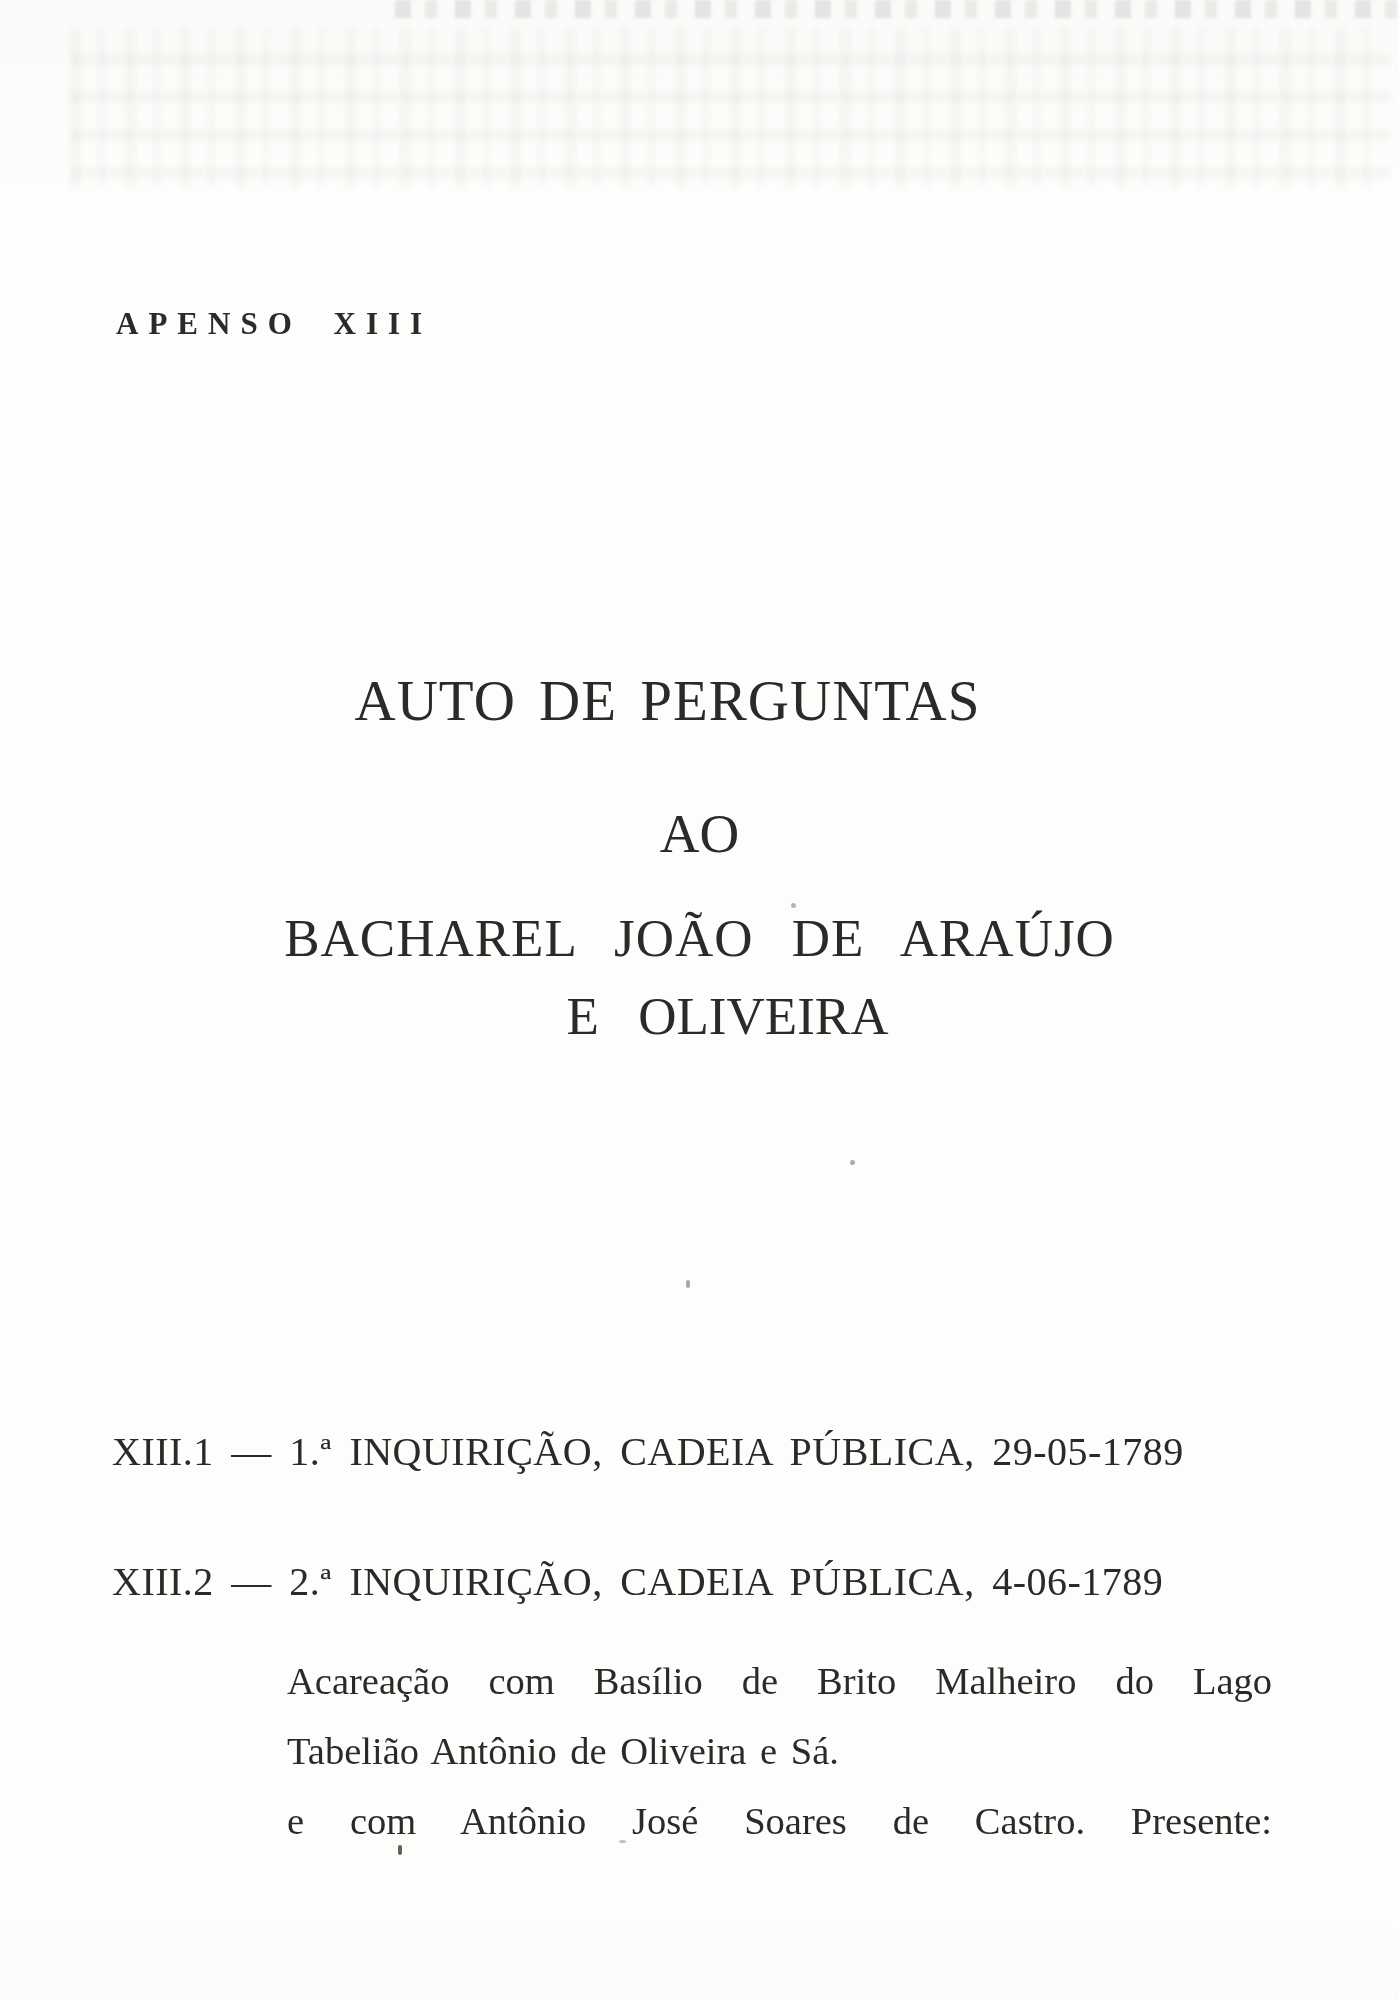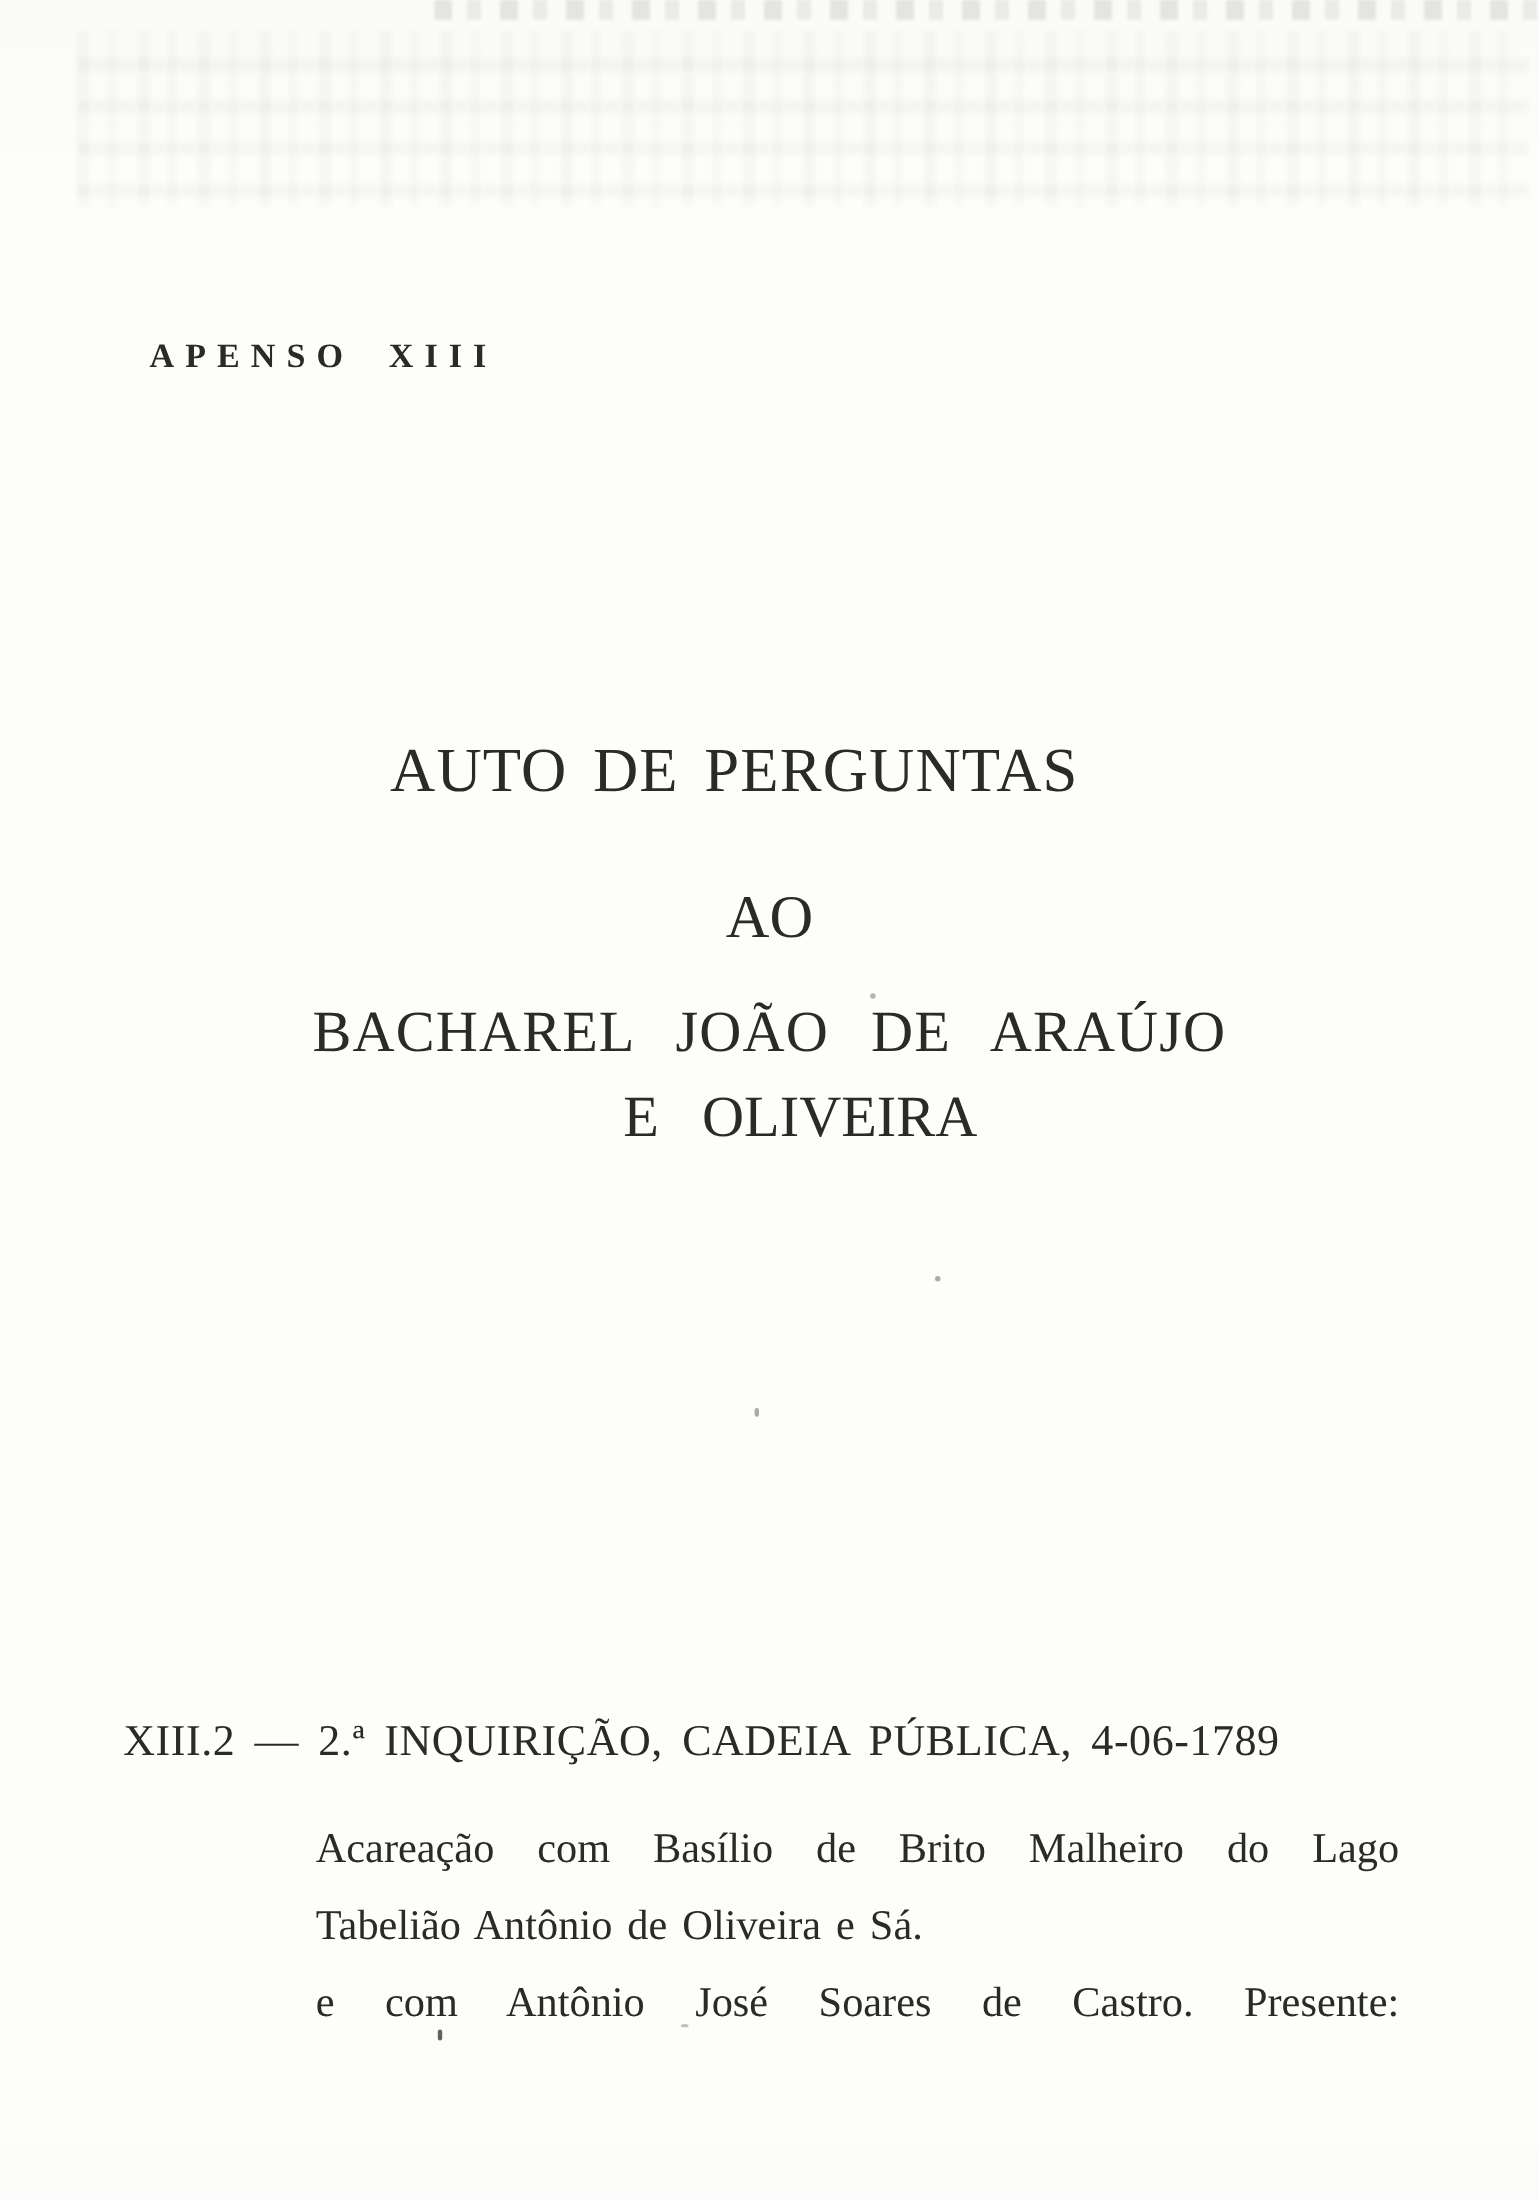--- a/index.html
+++ b/index.html
@@ -35,21 +35,21 @@
     left: 70px; top: 28px;
     width: 1320px; height: 160px;
     background-image:
       repeating-linear-gradient(90deg, rgba(110,110,105,0.055) 0 11px, rgba(0,0,0,0) 11px 27px, rgba(110,110,105,0.04) 27px 36px, rgba(0,0,0,0) 36px 55px),
       repeating-linear-gradient(0deg, rgba(0,0,0,0) 0 9px, rgba(110,110,105,0.05) 9px 21px, rgba(0,0,0,0) 21px 38px);
     filter: blur(2px);
     opacity: 0.85;
   }
   .kicker {
     position: absolute;
-    left: 136px; top: 305px;
+    left: 116px; top: 305px;
     margin: 0;
     font-size: 31px;
     font-weight: 700;
     letter-spacing: 10px;
     word-spacing: 14px;
     line-height: 1.2;
   }
   .titles {
     position: absolute;
     left: 0; top: 672px;
@@ -124,20 +124,21 @@
 
   <h1 class="kicker">APENSO XIII</h1>
 
   <div class="titles">
     <div class="t-main">AUTO DE PERGUNTAS</div>
     <div class="t-ao">AO</div>
     <div class="t-bach">BACHAREL JOÃO DE ARAÚJO</div>
     <div class="t-oliv">E OLIVEIRA</div>
   </div>
 
+  <div class="entry entry-1">XIII.1 — 1.ª INQUIRIÇÃO, CADEIA PÚBLICA, 29-05-1789</div>
 
   <div class="entry entry-2">XIII.2 — 2.ª INQUIRIÇÃO, CADEIA PÚBLICA, 4-06-1789</div>
 
   <div class="note">
     <div class="note-line just">Acareação com Basílio de Brito Malheiro do Lago</div>
     <div class="note-line">Tabelião Antônio de Oliveira e Sá.</div>
     <div class="note-line just">e com Antônio José Soares de Castro.  Presente:</div>
   </div>
 
   <div class="speck s1"></div>

